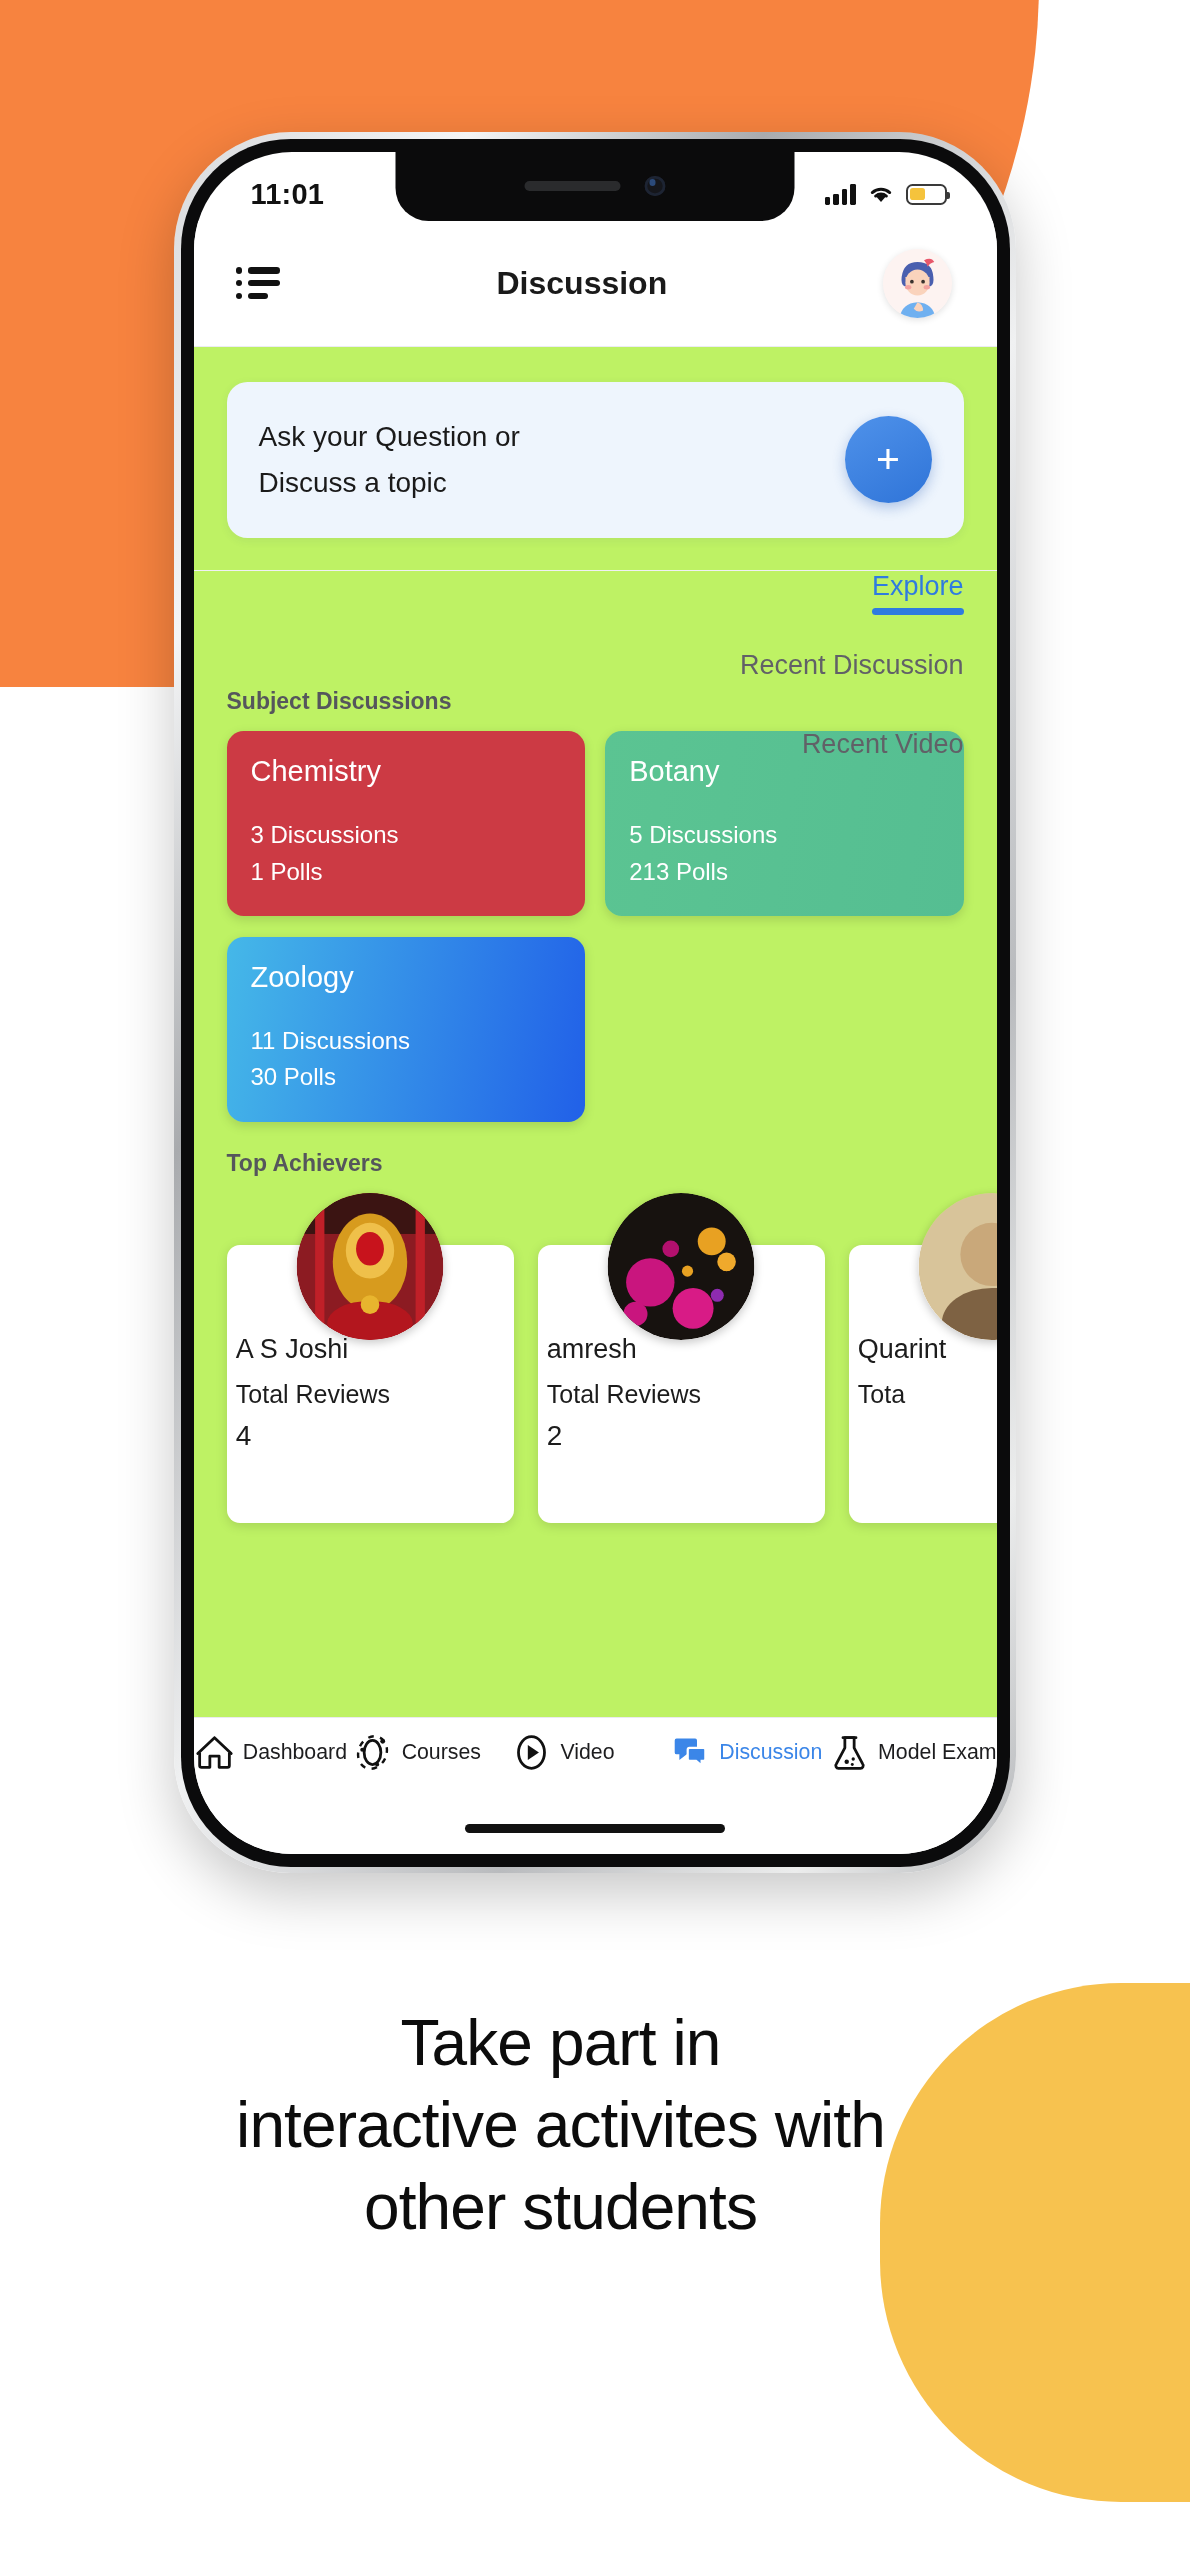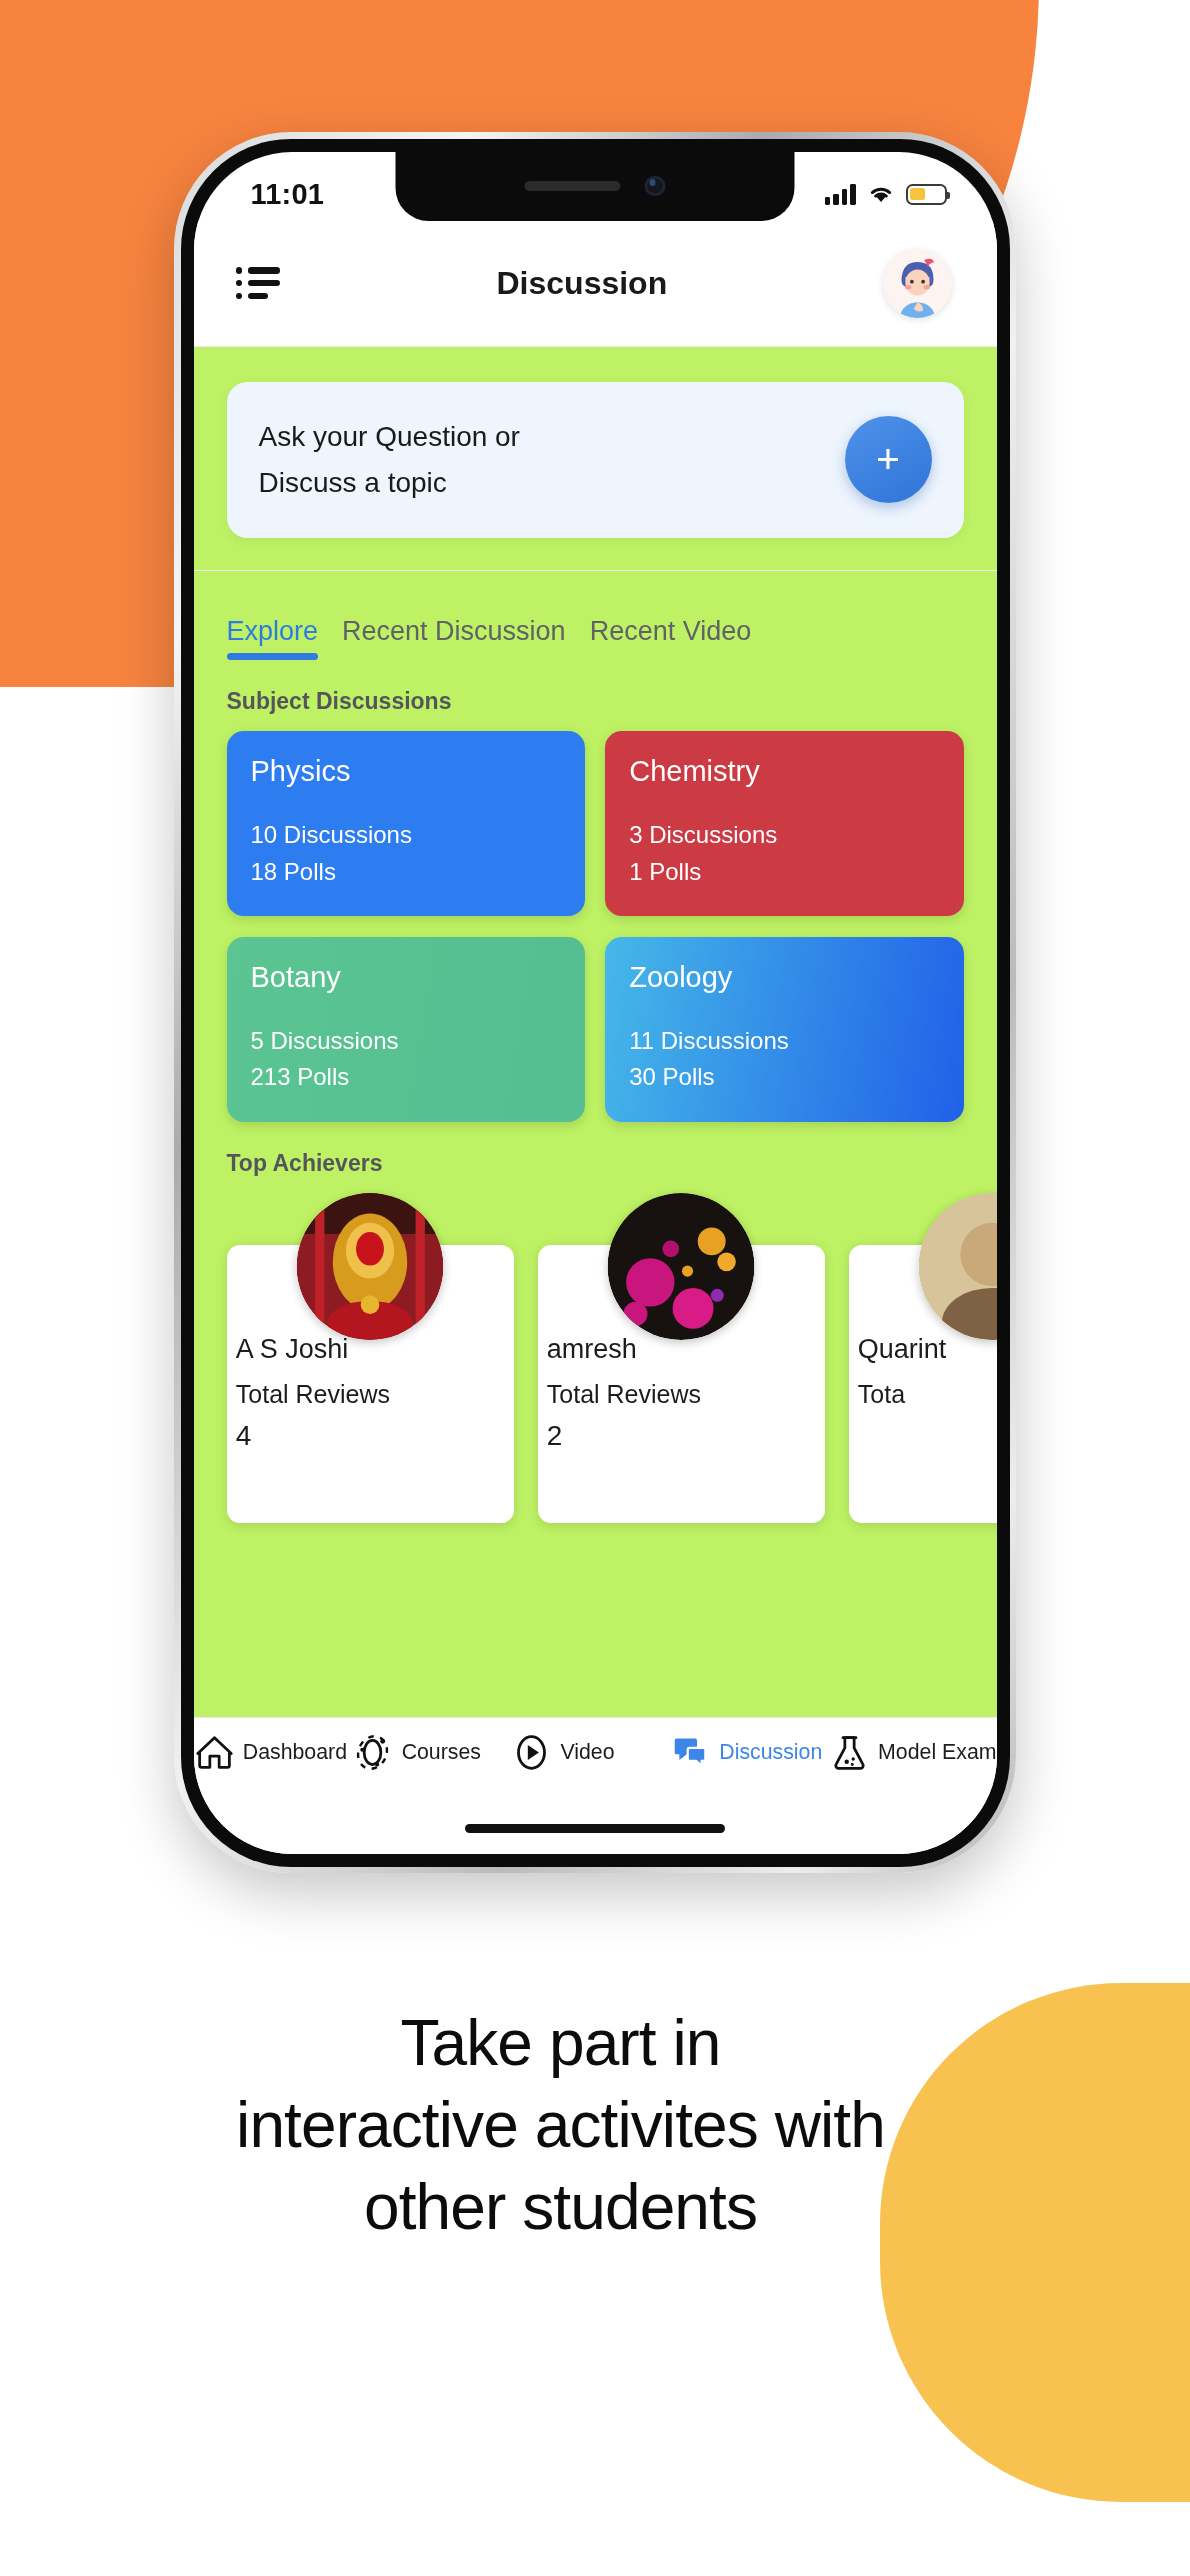--- a/index.html
+++ b/index.html
@@ -127,21 +127,21 @@
   .ask-text { flex: 1; font-size: 28px; line-height: 1.62; color: #1a1a1a; }
   .fab {
     width: 87px; height: 87px; border-radius: 50%;
     background: linear-gradient(150deg,#4f92ea 0%, #2f74d8 100%);
     display: flex; align-items: center; justify-content: center;
     color: #fff; font-size: 41px; font-weight: 300; line-height: 0.8;
     box-shadow: 0 4.6px 13px rgba(36,90,180,.32);
   }
 
   .tabs-wrap { margin-top: 32px; border-top: 0.9px solid #f0f0f5; padding: 0 33px; }
-  .tabs { display: flex; gap: 24px; align-items: flex-end; height: 89px; }
+  .tabs { display: flex; gap: 35px; align-items: flex-end; height: 89px; flex-direction: column; }
   .tab { font-size: 27px; color: #616167; padding-bottom: 13px; position: relative; white-space: nowrap; }
   .tab.active { color: #2F7BE0; }
   .tab.active::after {
     content:""; position: absolute; left: 0; right: 0; bottom: 0;
     height: 6.5px; background: #2F7BE0; border-radius: 3.7px;
   }
 
   .section-title { font-size: 23px; font-weight: 700; color: #55565c; margin: 28px 33px 16.7px; }
 
   .subject-grid { display: grid; grid-template-columns: 1fr 1fr; gap: 20.4px; margin: 0 33px; }
@@ -274,25 +274,20 @@
             <div class="tabs">
               <div class="tab active">Explore</div>
               <div class="tab">Recent Discussion</div>
               <div class="tab">Recent Video</div>
             </div>
           </div>
 
           <div class="section-title">Subject Discussions</div>
 
           <div class="subject-grid">
-            <div class="subject-card" id="sc0" style="background: rgb(46, 125, 240);">
-              <div class="subject-name">Physics</div>
-              <div class="subject-line">10 Discussions</div>
-              <div class="subject-line">18 Polls</div>
-            </div>
             <div class="subject-card" id="sc1" style="background: rgb(204, 58, 68);">
               <div class="subject-name">Chemistry</div>
               <div class="subject-line">3 Discussions</div>
               <div class="subject-line">1 Polls</div>
             </div>
             <div class="subject-card" id="sc2" style="background: linear-gradient(100deg, rgb(91, 196, 146) 0%, rgb(85, 190, 146) 100%);">
               <div class="subject-name">Botany</div>
               <div class="subject-line">5 Discussions</div>
               <div class="subject-line">213 Polls</div>
             </div>

